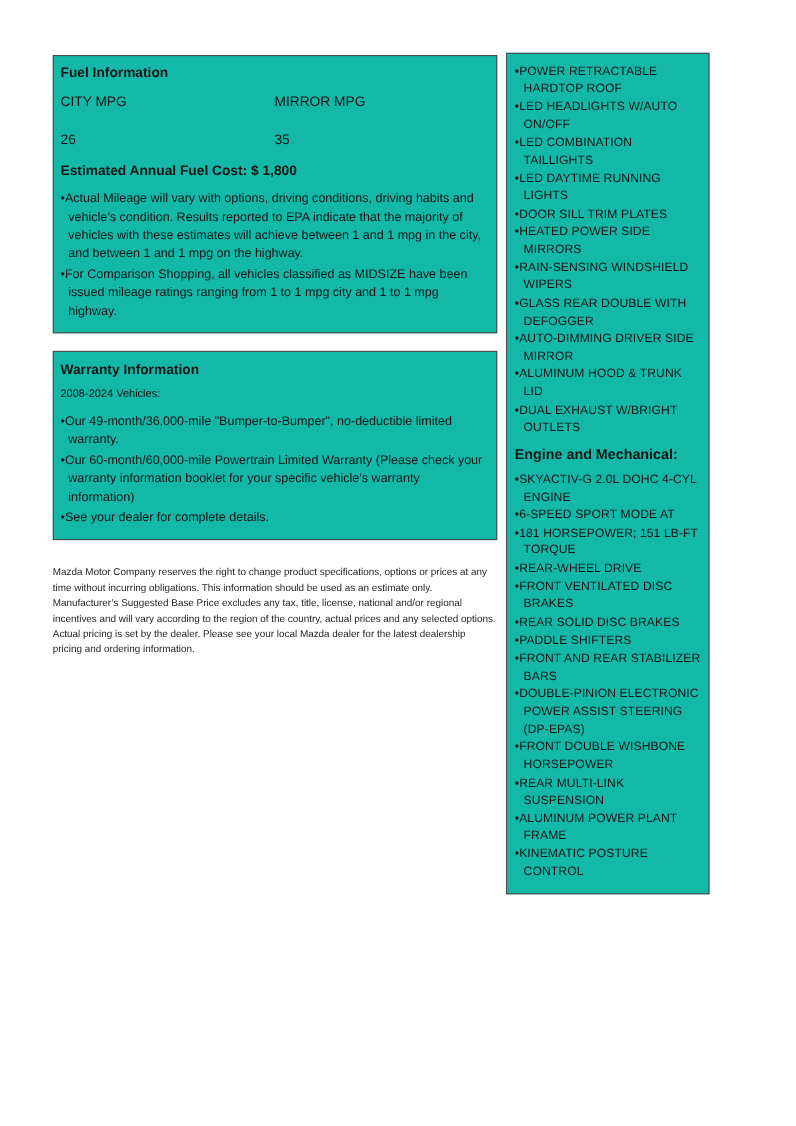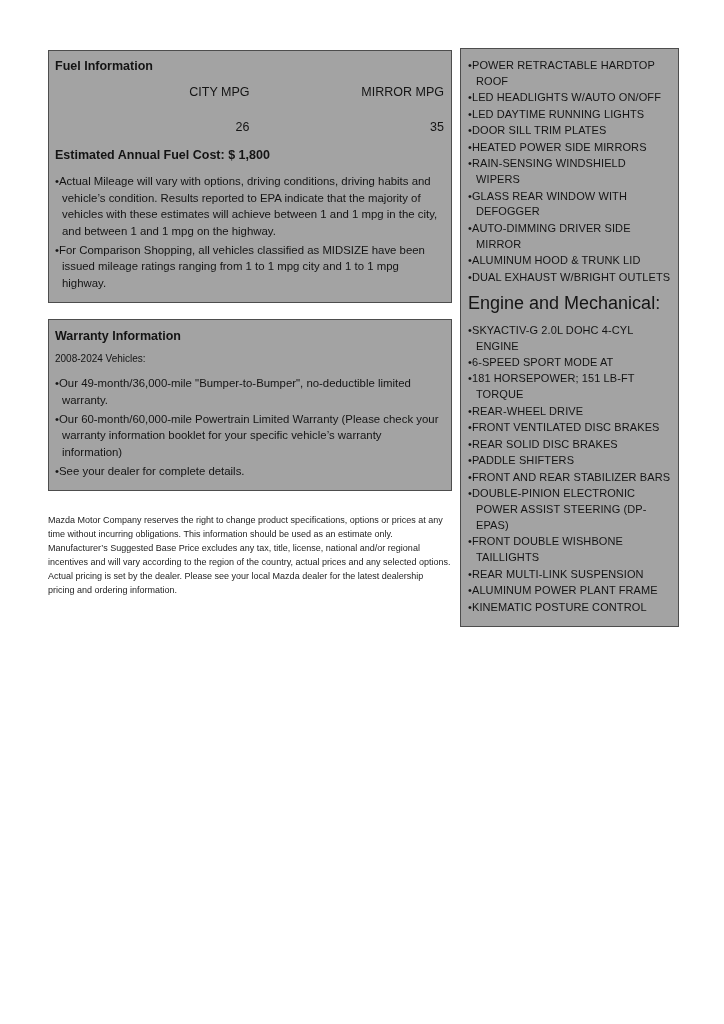--- a/index.html
+++ b/index.html
@@ -5,29 +5,29 @@
   * { margin: 0; padding: 0; box-sizing: border-box; }
   html, body { background: #ffffff; }
   body {
     width: 724px; height: 1024px;
     font-family: "Liberation Sans", sans-serif;
     color: #141414;
   }
   .page { position: relative; width: 724px; height: 1024px; background: #fff; overflow: hidden; }
 
   .left-col  { position: absolute; left: 48px;  top: 50px; width: 404px; }
-  .right-col { position: absolute; left: 460px; top: 48px; width: 219px; }
+  .right-col { position: absolute; left: 460px; top: 48px; width: 185px; }
 
-  .box { border: 1px solid #4d4d4d; background: #a3a3a3; }
+  .box { border: 1px solid #4d4d4d; background: #14b8a6; }
 
   
   .fuel-box { padding: 8px 7px 9px 6px; }
   .section-title { font-size: 12.5px; font-weight: bold; }
   .mpg-row { display: grid; grid-template-columns: 1fr 1fr; margin-top: 12px; }
-  .mpg-col { text-align: right; }
+  .mpg-col { text-align: left; }
   .mpg-label { font-size: 12.5px; }
   .mpg-value { font-size: 12.5px; margin-top: 21px; }
   .fuel-cost { font-size: 12.5px; font-weight: bold; margin-top: 14px; }
   ul.bullets { list-style: none; margin-top: 11px; }
   ul.bullets li {
     font-size: 11.4px; line-height: 1.46;
     padding-left: 7px; text-indent: -7px;
     margin-bottom: 2px;
   }
   ul.bullets li::before { content: "\2022"; }
@@ -46,21 +46,21 @@
   
   .features-box { padding: 9px 7px 10px 7px; }
   ul.features { list-style: none; }
   ul.features li {
     font-size: 11px; line-height: 1.45;
     padding-left: 8px; text-indent: -8px;
     margin-bottom: 0.5px;
     letter-spacing: 0.1px;
   }
   ul.features li::before { content: "\2022"; }
-  .engine-heading { font-size: 18px; font-weight: normal; margin: 7px 0 9px 0; }
+  .engine-heading { font-size: 13px; font-weight: bold; margin: 7px 0 9px 0; }
 </style>
 </head>
 <body>
 
 <div class="page">
 
   <div class="left-col">
 
     <section class="box fuel-box">
       <h2 class="section-title">Fuel Information</h2>
@@ -104,30 +104,31 @@
 
   </div>
 
   <aside class="right-col box features-box">
     <ul class="features">
 
         <li>POWER RETRACTABLE HARDTOP ROOF</li>
 
         <li>LED HEADLIGHTS W/AUTO ON/OFF</li>
 
+        <li>LED COMBINATION TAILLIGHTS</li>
 
         <li>LED DAYTIME RUNNING LIGHTS</li>
 
         <li>DOOR SILL TRIM PLATES</li>
 
         <li>HEATED POWER SIDE MIRRORS</li>
 
         <li>RAIN-SENSING WINDSHIELD WIPERS</li>
 
-        <li>GLASS REAR WINDOW WITH DEFOGGER</li>
+        <li>GLASS REAR DOUBLE WITH DEFOGGER</li>
 
         <li>AUTO-DIMMING DRIVER SIDE MIRROR</li>
 
         <li>ALUMINUM HOOD &amp; TRUNK LID</li>
 
         <li>DUAL EXHAUST W/BRIGHT OUTLETS</li>
       </ul>
 
     <h2 class="engine-heading">Engine and Mechanical:</h2>
 
@@ -144,21 +145,21 @@
         <li>FRONT VENTILATED DISC BRAKES</li>
 
         <li>REAR SOLID DISC BRAKES</li>
 
         <li>PADDLE SHIFTERS</li>
 
         <li>FRONT AND REAR STABILIZER BARS</li>
 
         <li>DOUBLE-PINION ELECTRONIC POWER ASSIST STEERING (DP-EPAS)</li>
 
-        <li>FRONT DOUBLE WISHBONE TAILLIGHTS</li>
+        <li>FRONT DOUBLE WISHBONE HORSEPOWER</li>
 
         <li>REAR MULTI-LINK SUSPENSION</li>
 
         <li>ALUMINUM POWER PLANT FRAME</li>
 
         <li>KINEMATIC POSTURE CONTROL</li>
       </ul>
   </aside>
 
 </div>

